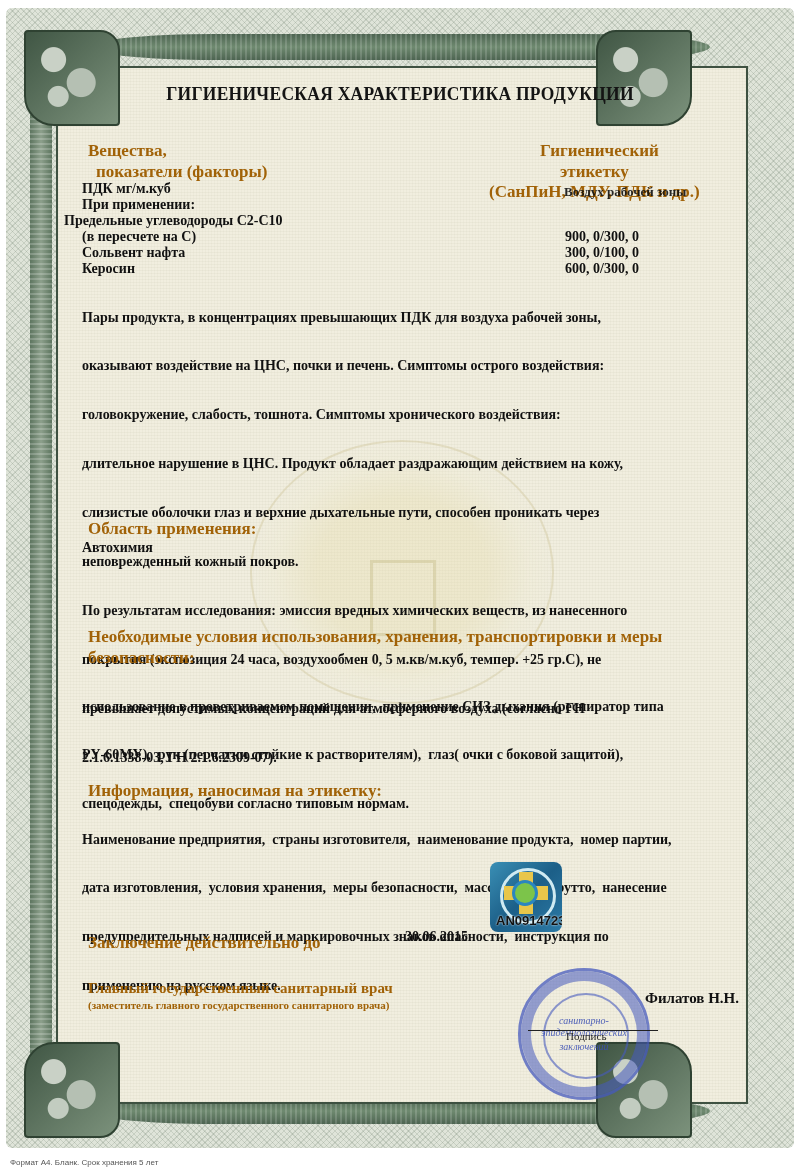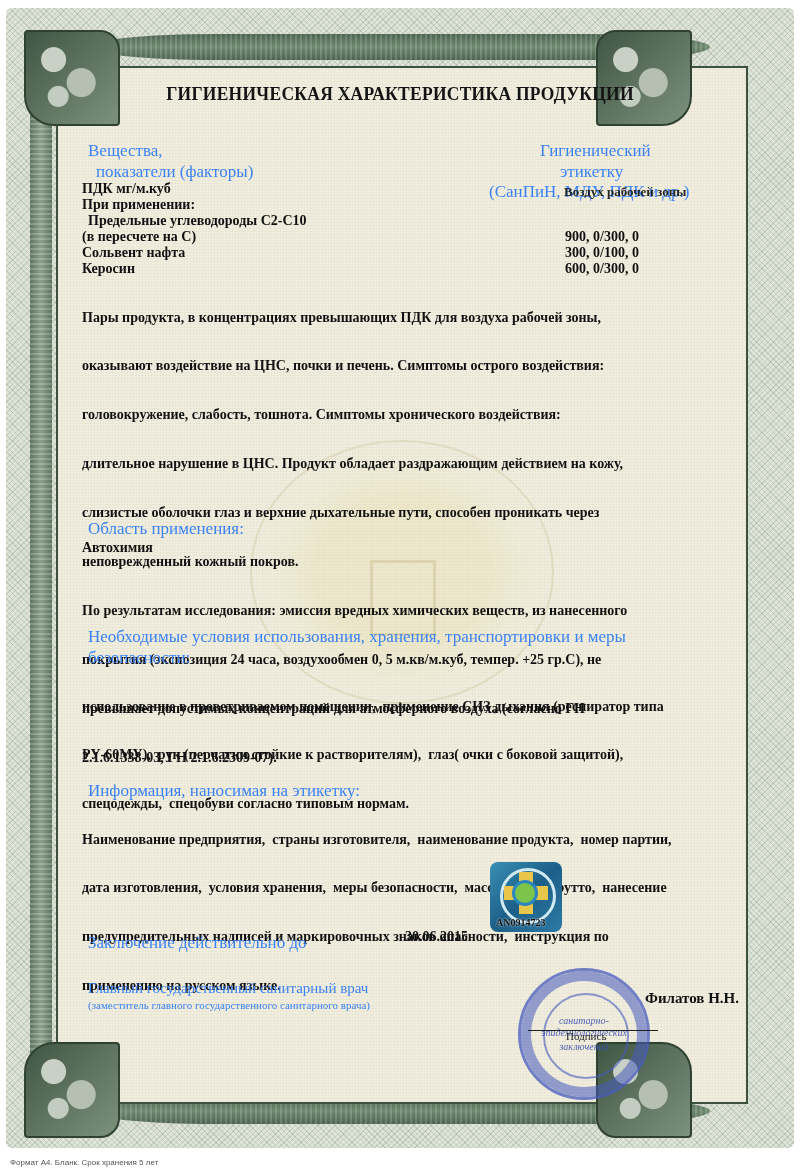--- a/index.html
+++ b/index.html
@@ -67,35 +67,35 @@
     background: radial-gradient(ellipse at center, rgba(230,220,170,0.35) 0 40%, rgba(240,235,200,0.15) 60%, transparent 72%);
   }
   .emblem-cross {
     position: absolute; left: 370px; top: 560px; width: 60px; height: 70px;
     border: 3px solid rgba(200,190,140,0.45);
   }
 
   .abs { position: absolute; color: #141414; white-space: nowrap; }
   .title { left: 0; width: 800px; top: 83px; text-align: center; font-family: "Liberation Serif", serif; font-weight: bold; font-size: 19px; letter-spacing: 0.3px; transform: scaleX(0.92); }
 
-  .label { font-family: "Liberation Serif", serif; font-size: 17px; color: #3b82f6; font-weight: normal; }
+  .label { font-family: "Liberation Serif", serif; font-size: 17px; color: #a16207; font-weight: bold; }
   .bold { font-family: "Liberation Serif", serif; font-weight: bold; font-size: 14px; line-height: 16px; color: #111; }
 
   .para { position: absolute; font-family: "Liberation Serif", serif; font-weight: bold; font-size: 14px; line-height: 16.3px; color: #111; white-space: pre; }
 
   .hologram {
     position: absolute; left: 490px; top: 862px; width: 72px; height: 70px; border-radius: 8px;
     background: linear-gradient(135deg, #3a8fb5 0%, #1c5f88 50%, #2c7aa6 100%);
     overflow: hidden;
   }
   .holo-ring { position: absolute; left: 10px; top: 6px; width: 50px; height: 50px; border-radius: 50%; border: 3px solid #cfeaf2; }
   .holo-cross-h { position: absolute; left: 14px; top: 24px; width: 44px; height: 14px; background: #e8c64a; }
   .holo-cross-v { position: absolute; left: 29px; top: 10px; width: 14px; height: 42px; background: #e8c64a; }
   .holo-core { position: absolute; left: 22px; top: 18px; width: 26px; height: 26px; border-radius: 50%; background: #7cc44a; border: 3px solid #2a86c0; box-sizing: border-box; }
-  .holo-num { position: absolute; left: 6px; bottom: 4px; font-family: Liberation Serif, serif; font-size: 10px; font-weight: bold; color: #111; text-shadow: 0 0 2px #fff; }
+  .holo-num { position: absolute; left: 6px; bottom: 4px; font-family: Liberation Sans, sans-serif; font-size: 13px; font-weight: bold; color: #111; text-shadow: 0 0 2px #fff; }
 
   .stamp {
     position: absolute; left: 518px; top: 968px; width: 126px; height: 126px; border-radius: 50%;
     border: 3px solid rgba(70,90,190,0.75);
     box-shadow: inset 0 0 0 8px rgba(255,255,255,0), inset 0 0 0 10px rgba(70,90,190,0.55);
   }
   .stamp-inner { position: absolute; left: 22px; top: 22px; width: 82px; height: 82px; border-radius: 50%; border: 2px solid rgba(70,90,190,0.6); }
   .stamp-text { position: absolute; left: 0; width: 126px; text-align: center; font-family: "Liberation Serif", serif; font-style: italic; font-size: 10px; color: rgba(60,80,180,0.9); }
   .stamp-line { position: absolute; left: 10px; top: 63px; width: 130px; height: 1px; background: #222; }
 
@@ -126,21 +126,21 @@
   <div class="abs label" style="left:88px; top:141px;">Вещества,</div>
   <div class="abs label" style="left:96px; top:162px;">показатели (факторы)</div>
   <div class="abs label" style="left:540px; top:141px;">Гигиенический</div>
   <div class="abs label" style="left:560px; top:162px;">этикетку</div>
   <div class="abs label" style="left:489px; top:182px;">(СанПиН, МДУ, ПДК и др.)</div>
   <div class="abs bold" style="left:564px; top:184px; font-size:13px; opacity:0.9;">Воздух рабочей зоны</div>
 
   <div class="abs bold" style="left:82px; top:181px;text-align:center;">ПДК мг/м.куб</div>
   <div class="abs bold" style="left:82px; top:197px;">При применении:</div>
 
-  <div class="abs bold" style="left:88px; top:213px;">Предельные углеводороды С2-С10</div>
+  <div class="abs bold" style="left:64px; top:213px;">Предельные углеводороды С2-С10</div>
   <div class="abs bold" style="left:82px; top:229px;">(в пересчете на С)</div>
   <div class="abs bold" style="left:565px; top:229px;">900, 0/300, 0</div>
   <div class="abs bold" style="left:82px; top:245px;">Сольвент нафта</div>
   <div class="abs bold" style="left:565px; top:245px;">300, 0/100, 0</div>
   <div class="abs bold" style="left:82px; top:261px;">Керосин</div>
   <div class="abs bold" style="left:565px; top:261px;">600, 0/300, 0</div>
 
   <div class="para" style="left:82px; top:277px;">
     <div>Пары продукта, в концентрациях превышающих ПДК для воздуха рабочей зоны,</div>
     <div>оказывают воздействие на ЦНС, почки и печень. Симптомы острого воздействия:</div>

